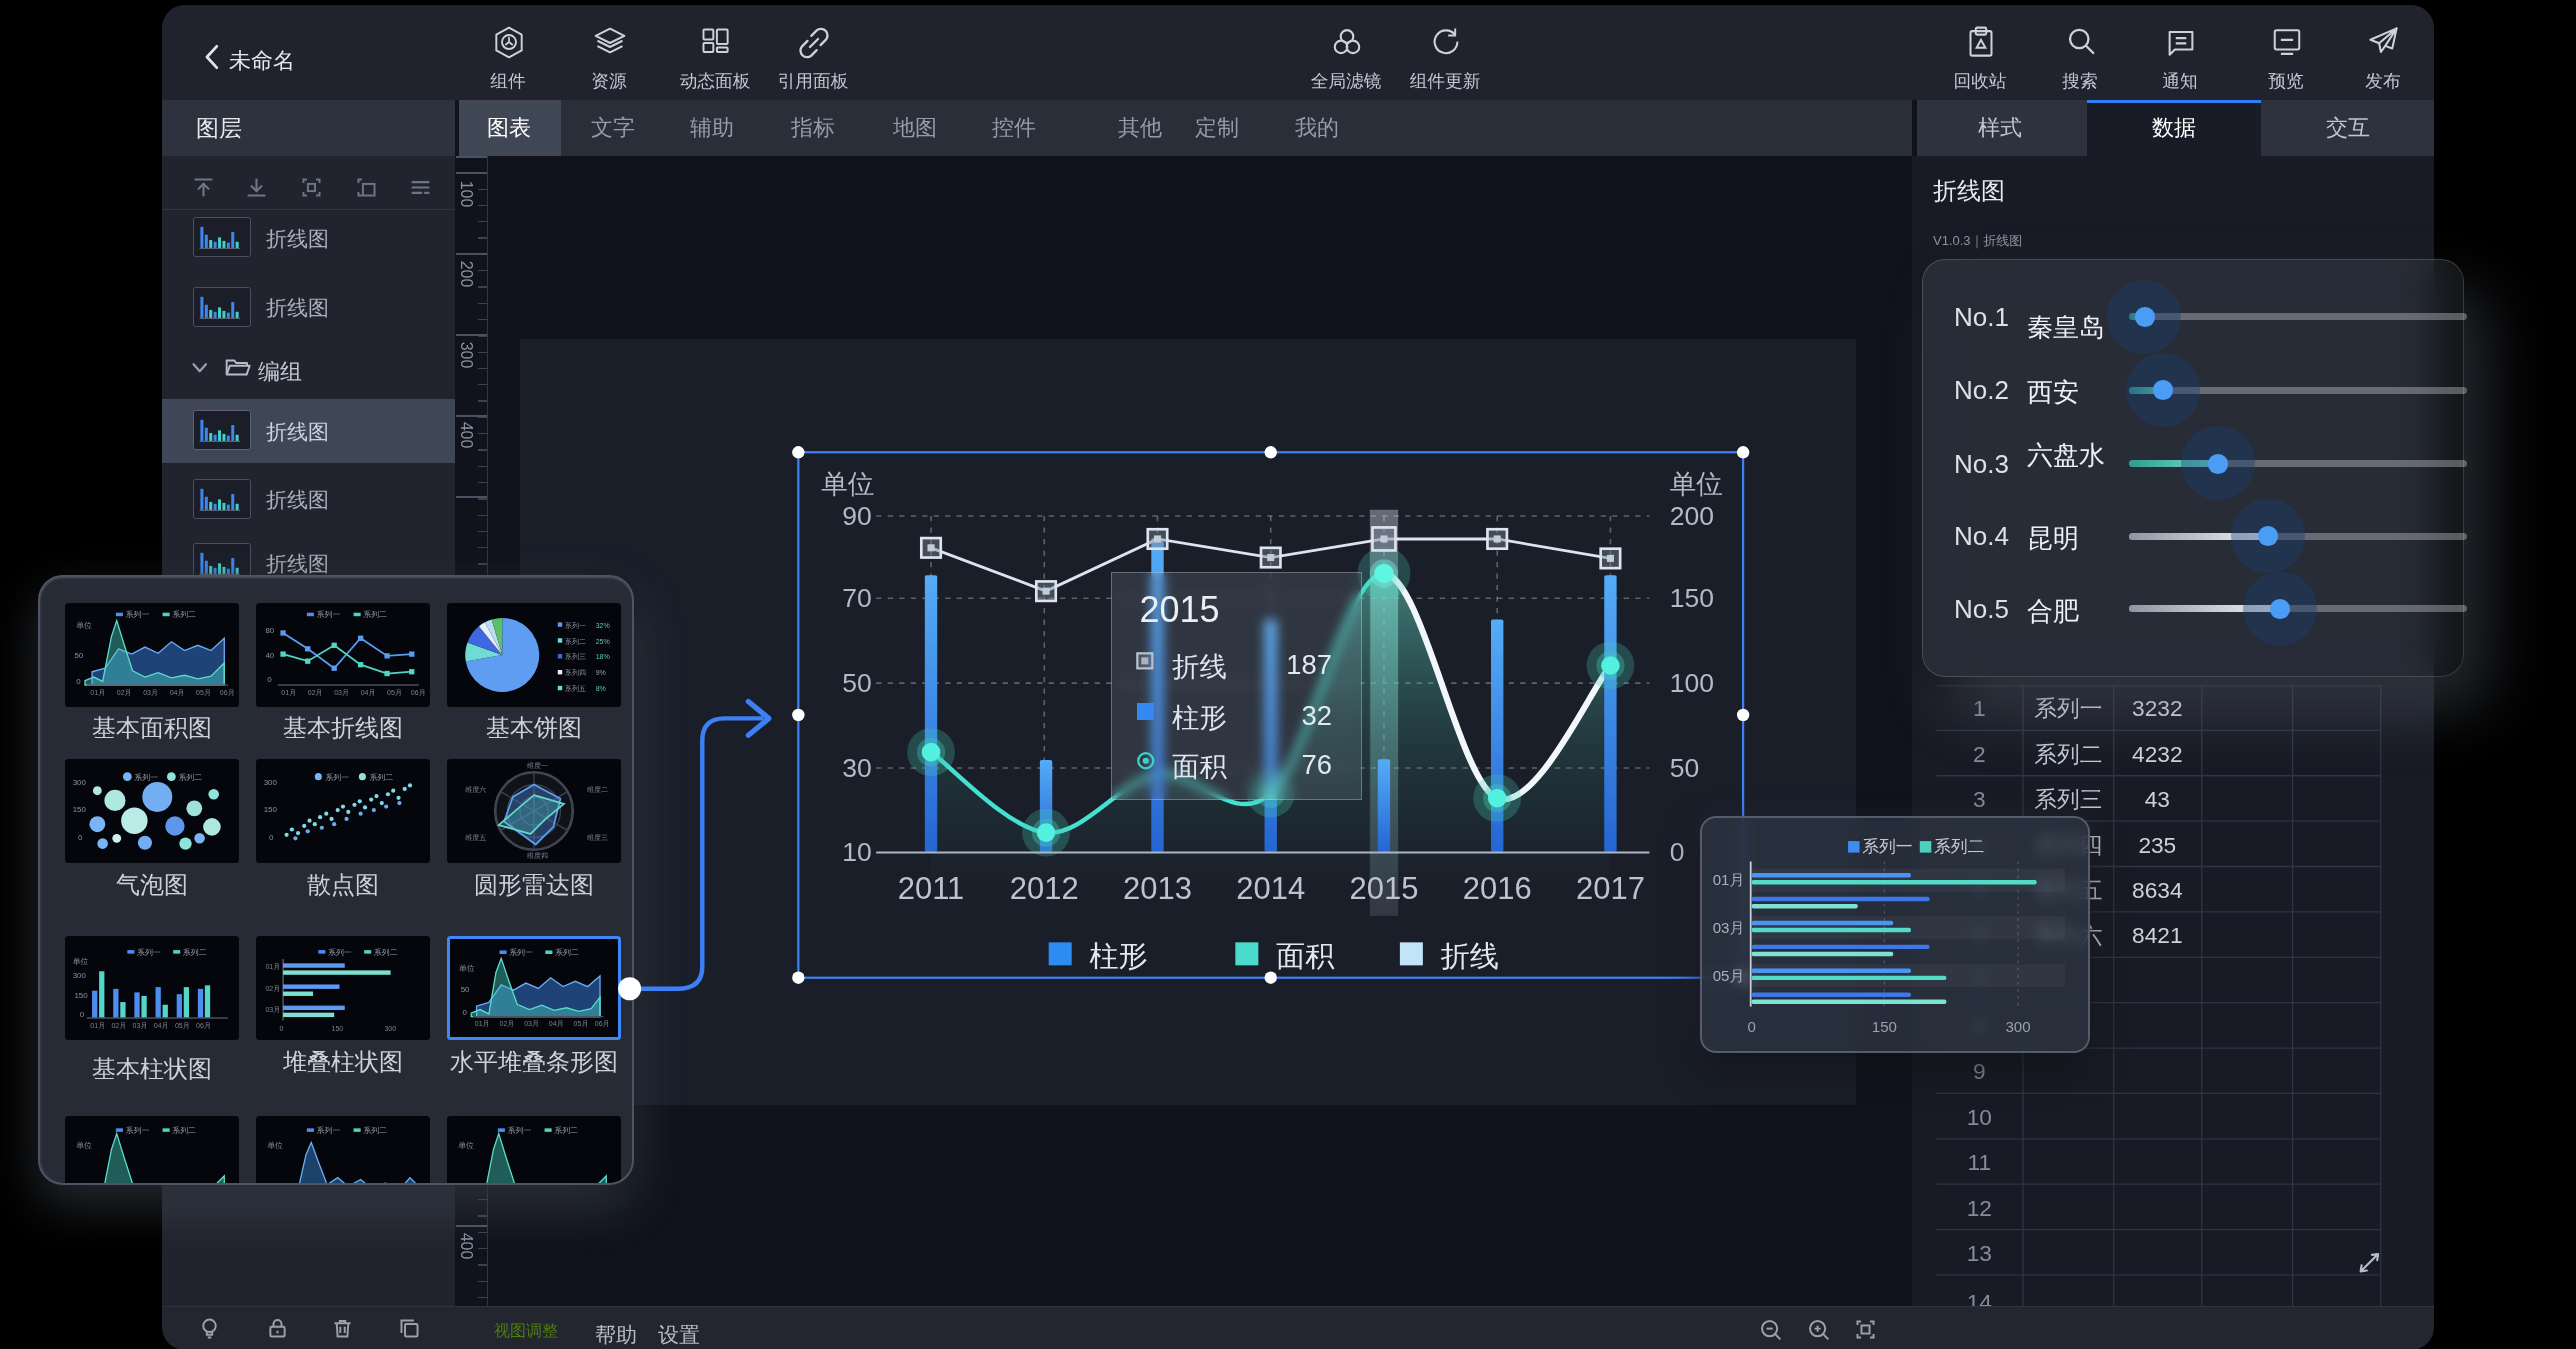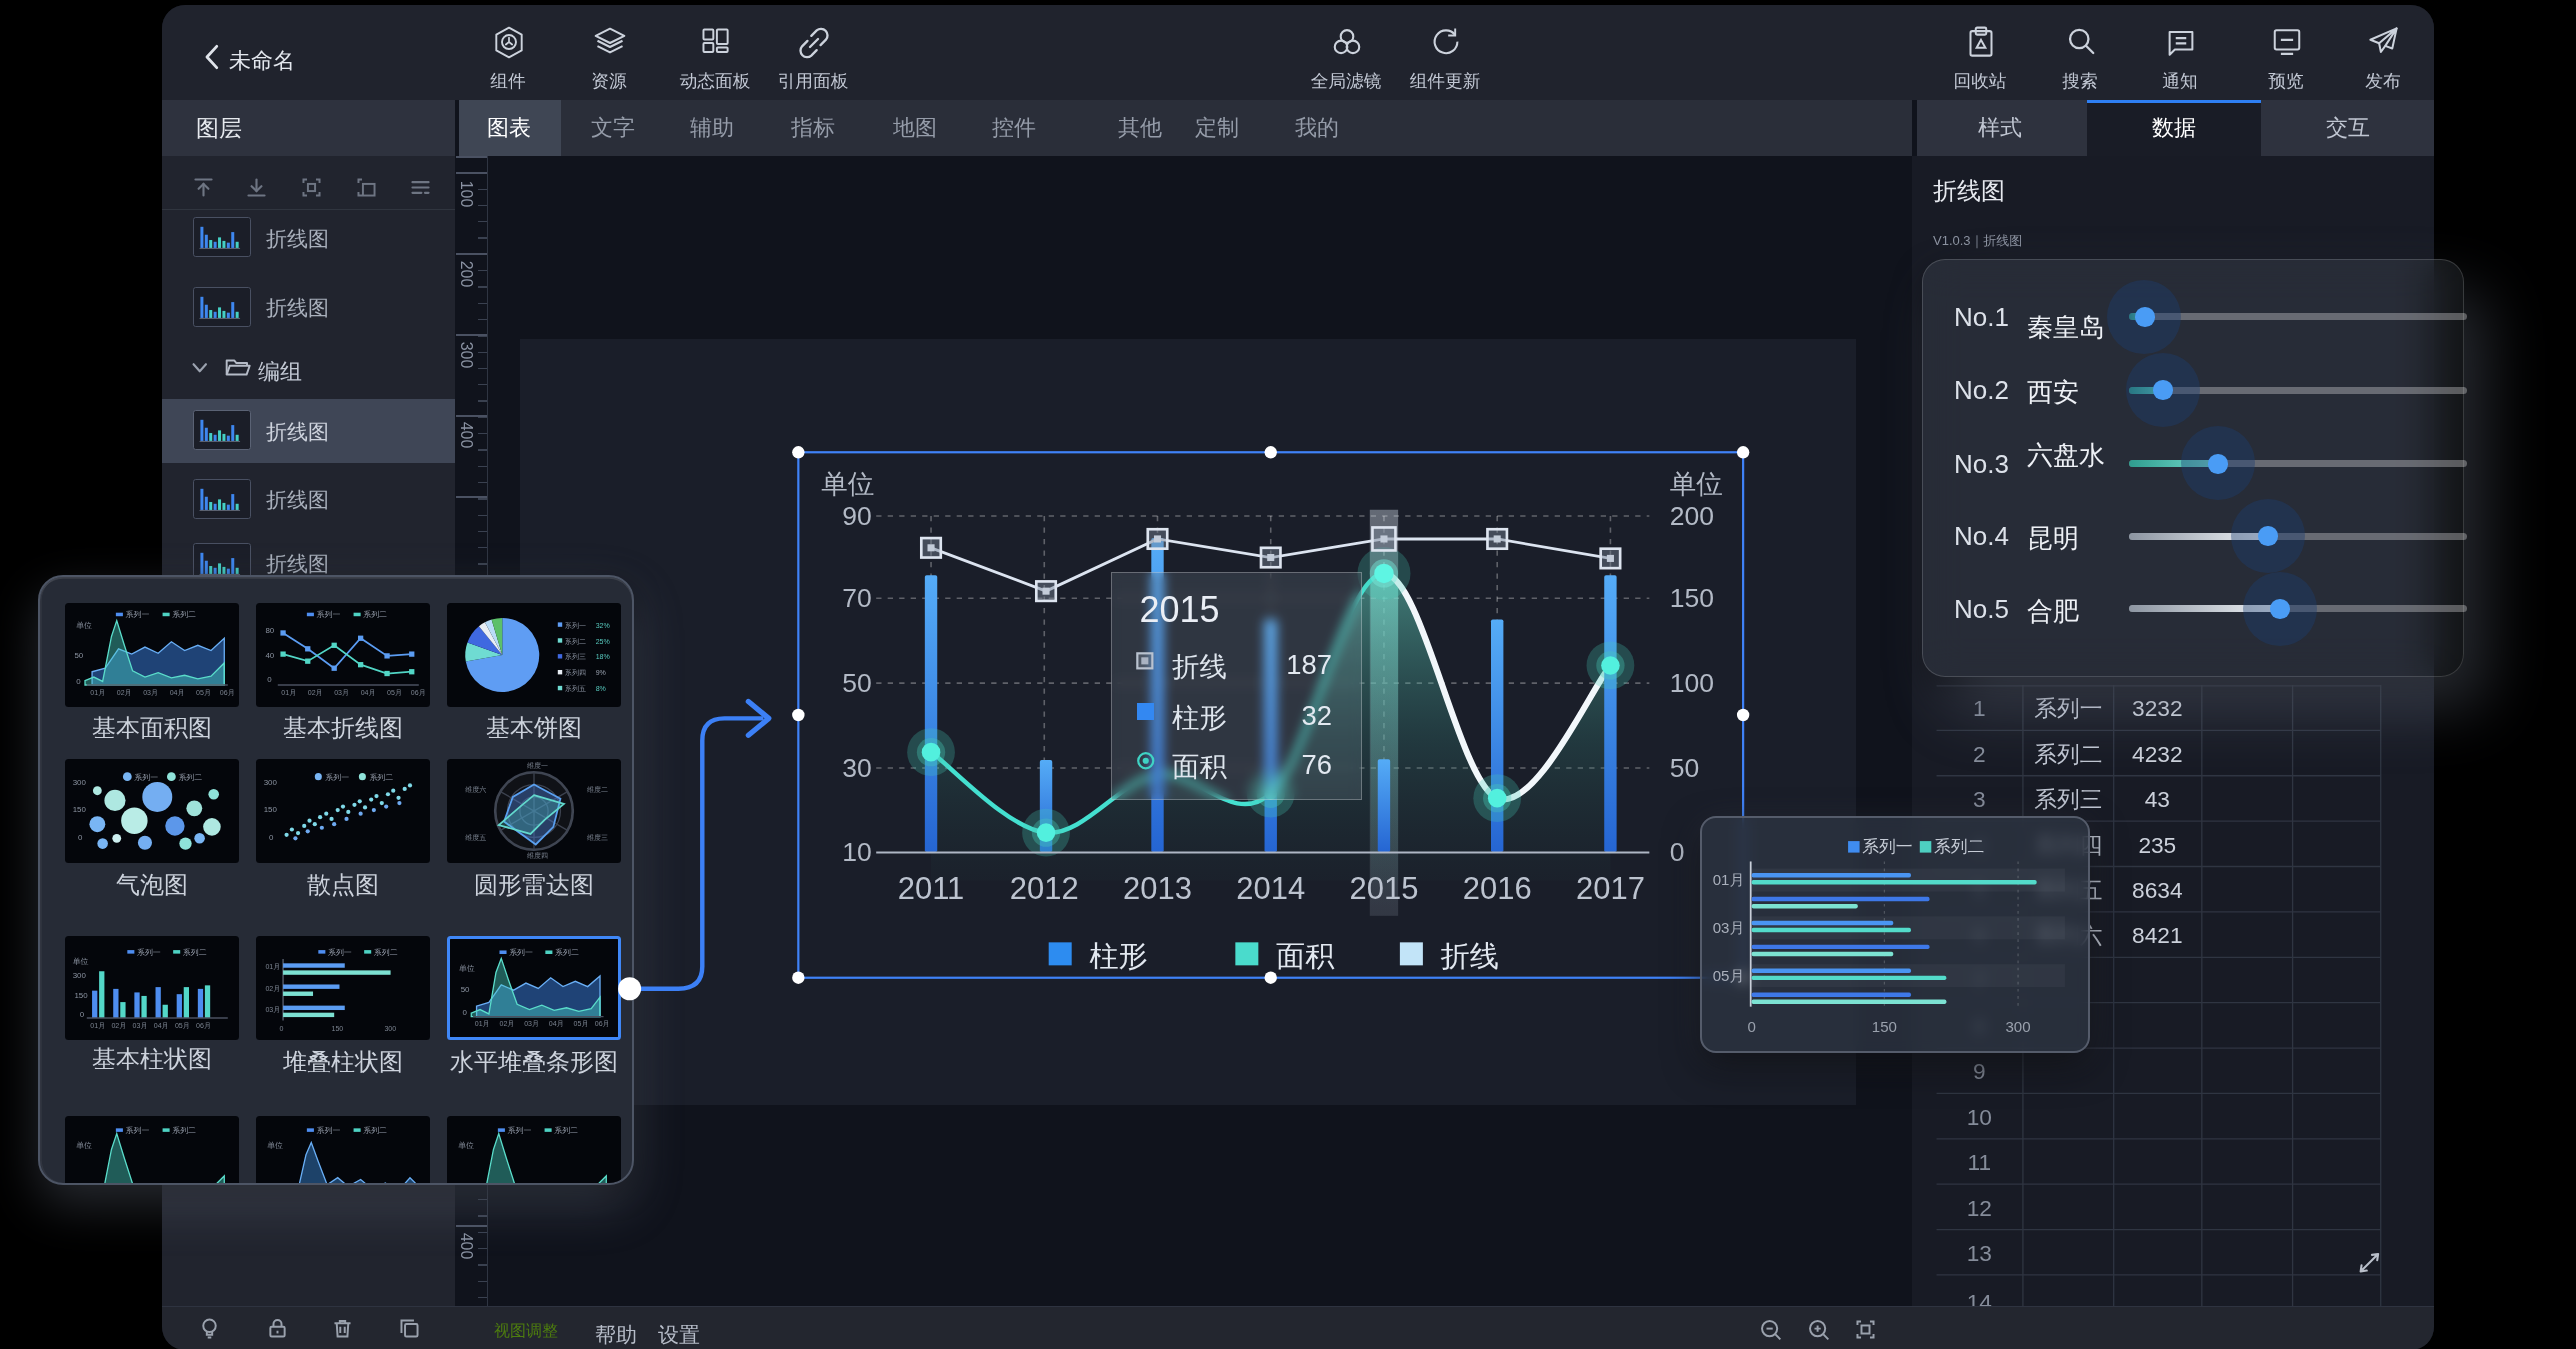--- a/index.html
+++ b/index.html
@@ -736,21 +736,21 @@
       <path d="M24,93 H184" stroke="#4a5160" stroke-width="1.5"></path>
       <g font-size="8" fill="#7b8390">
             <text x="28" y="104">01月</text>
             <text x="52" y="104">02月</text>
             <text x="76" y="104">03月</text>
             <text x="100" y="104">04月</text>
             <text x="124" y="104">05月</text>
             <text x="148" y="104">06月</text>
           </g>
     </svg></div>
-    <div class="fp-lbl" style="left:25px;top:466px;font-family:Liberation Mono, monospace;">基本柱状图</div>
+    <div class="fp-lbl" style="left:25px;top:476px;font-family:Liberation Mono, monospace;">基本柱状图</div>
     <div class="mthumb" style="left:216px;top:359px;"><svg width="174" height="104" viewBox="0 0 196 118">
       <rect x="70" y="16" width="8" height="4" fill="#4e8df0"></rect>
           <text x="81" y="21" font-size="9" fill="#9aa2b0">系列一</text>
       <rect x="122" y="16" width="8" height="4" fill="#4ed2c3"></rect>
           <text x="133" y="21" font-size="9" fill="#9aa2b0">系列二</text>
       <g font-size="8" fill="#7b8390">
             <text x="10" y="38">01月</text>
             <text x="10" y="62">02月</text>
             <text x="10" y="86">03月</text>
           </g>

